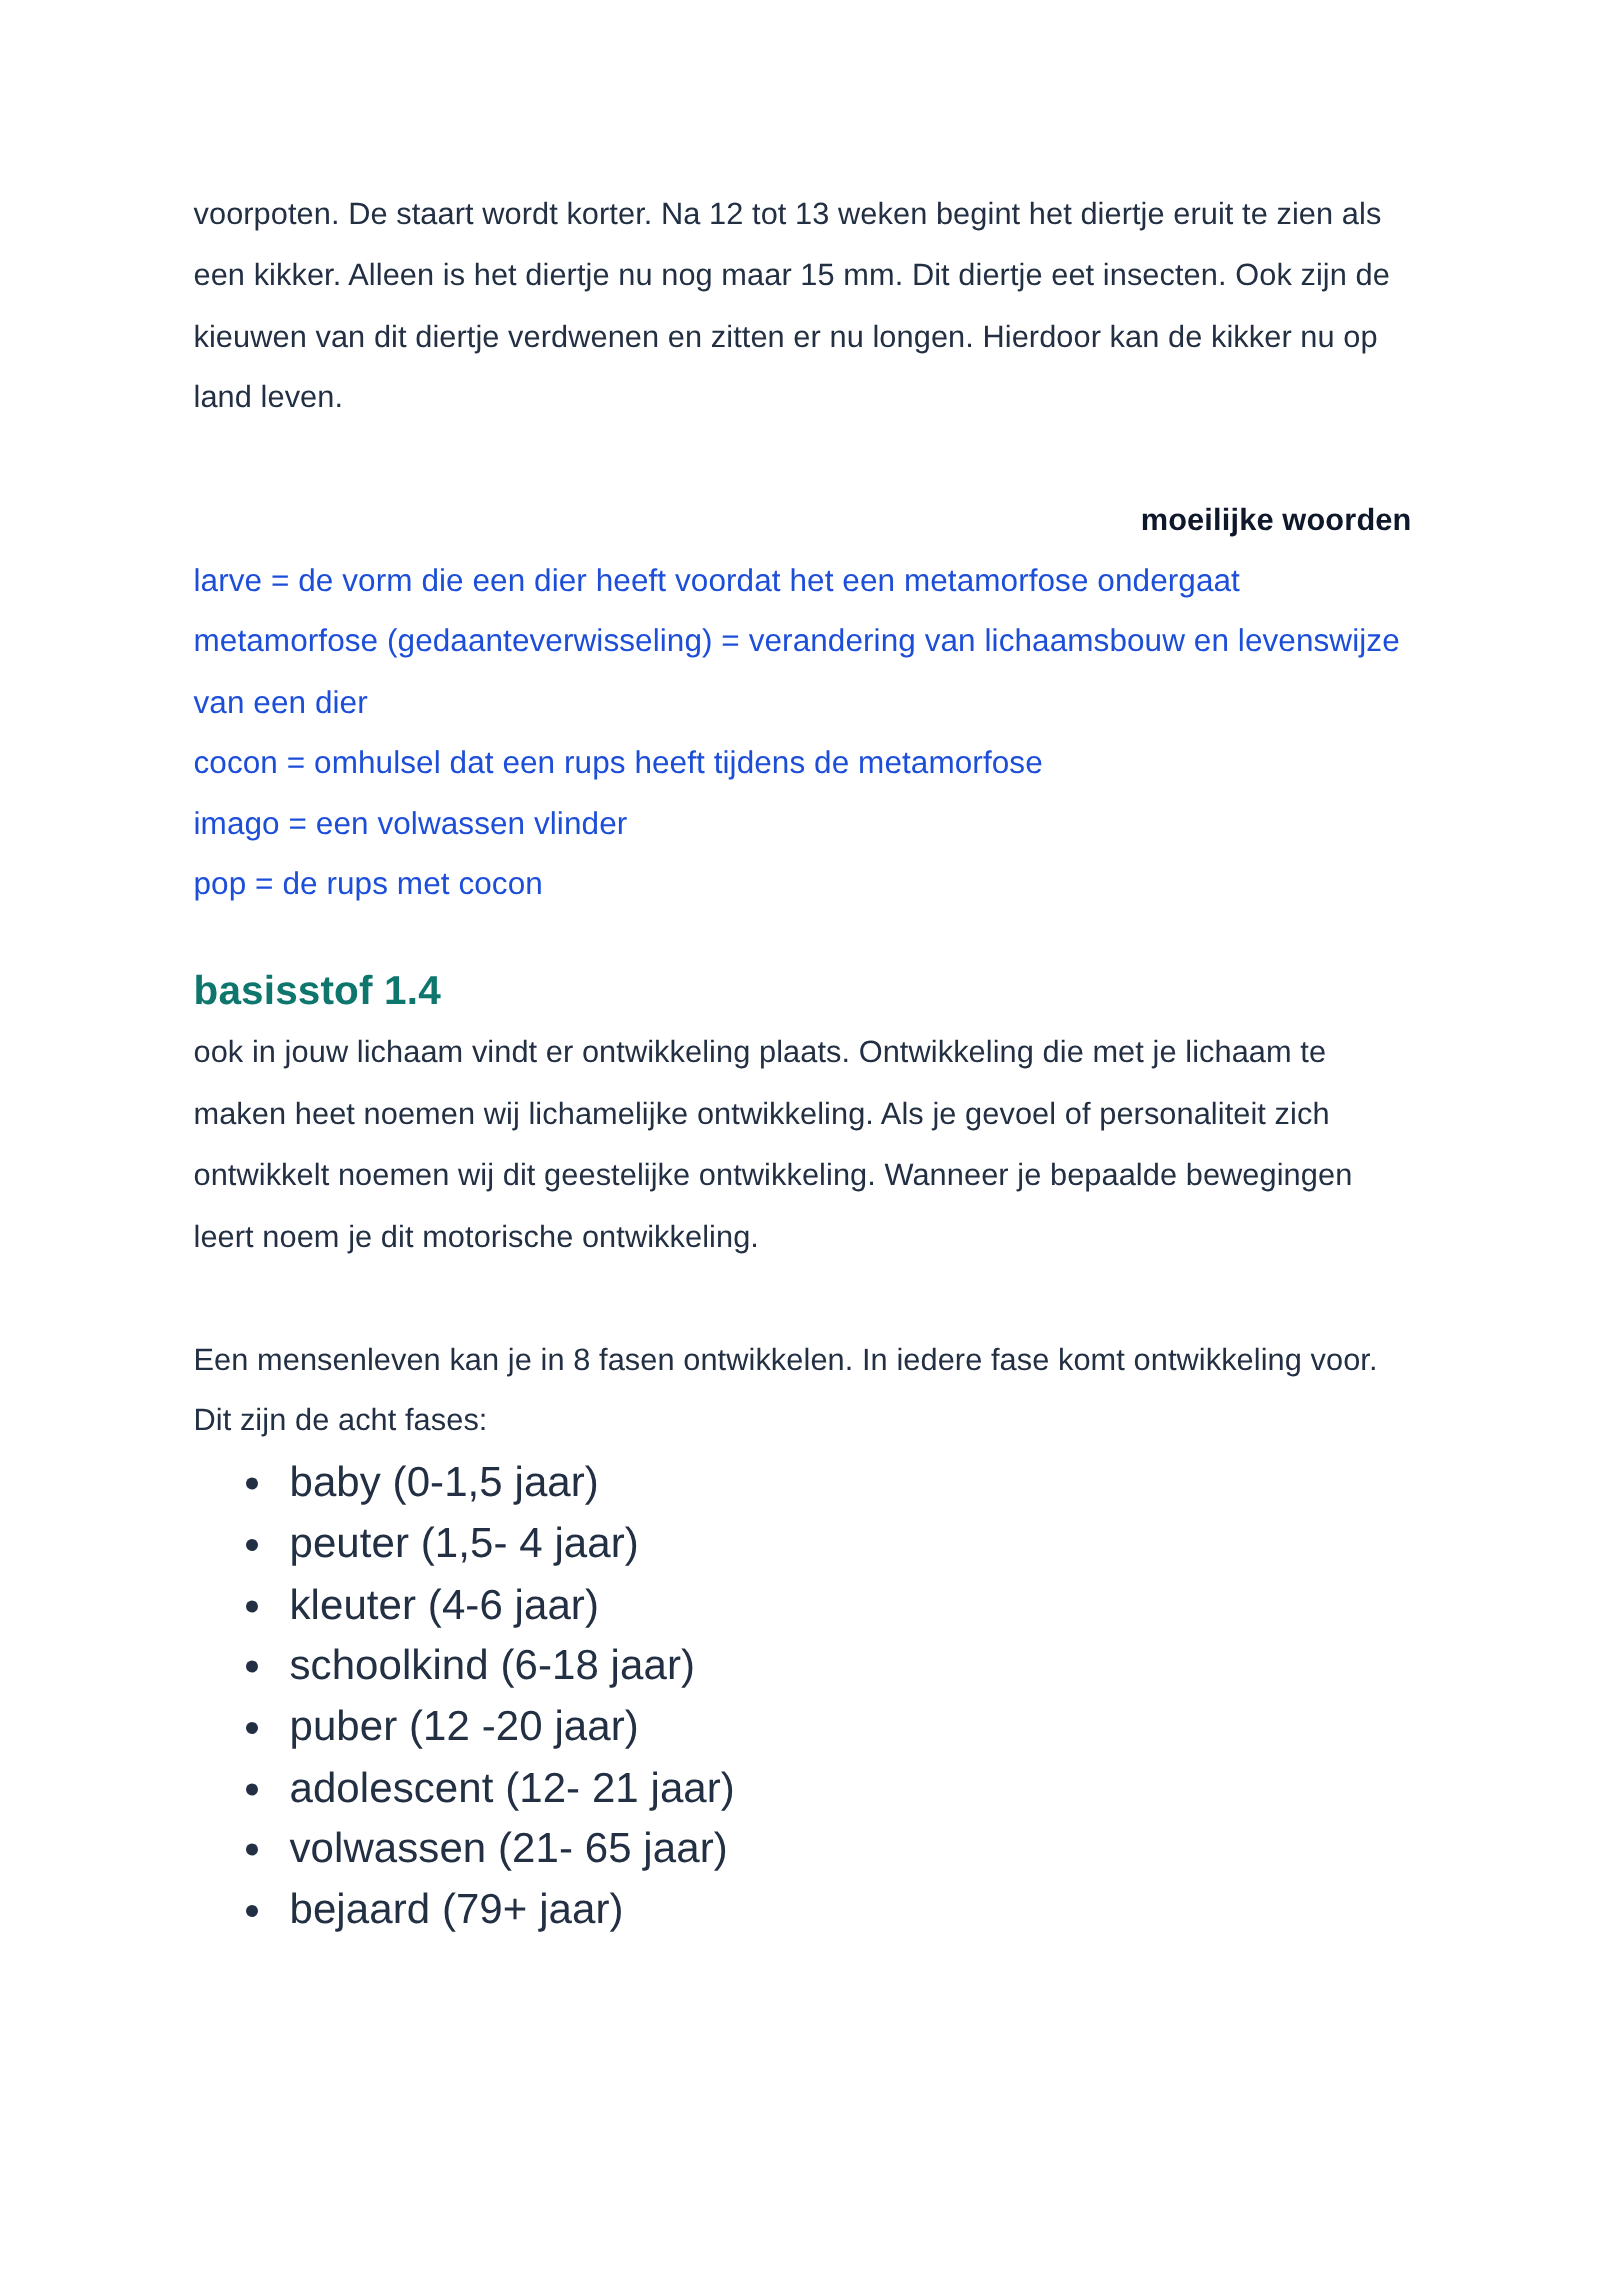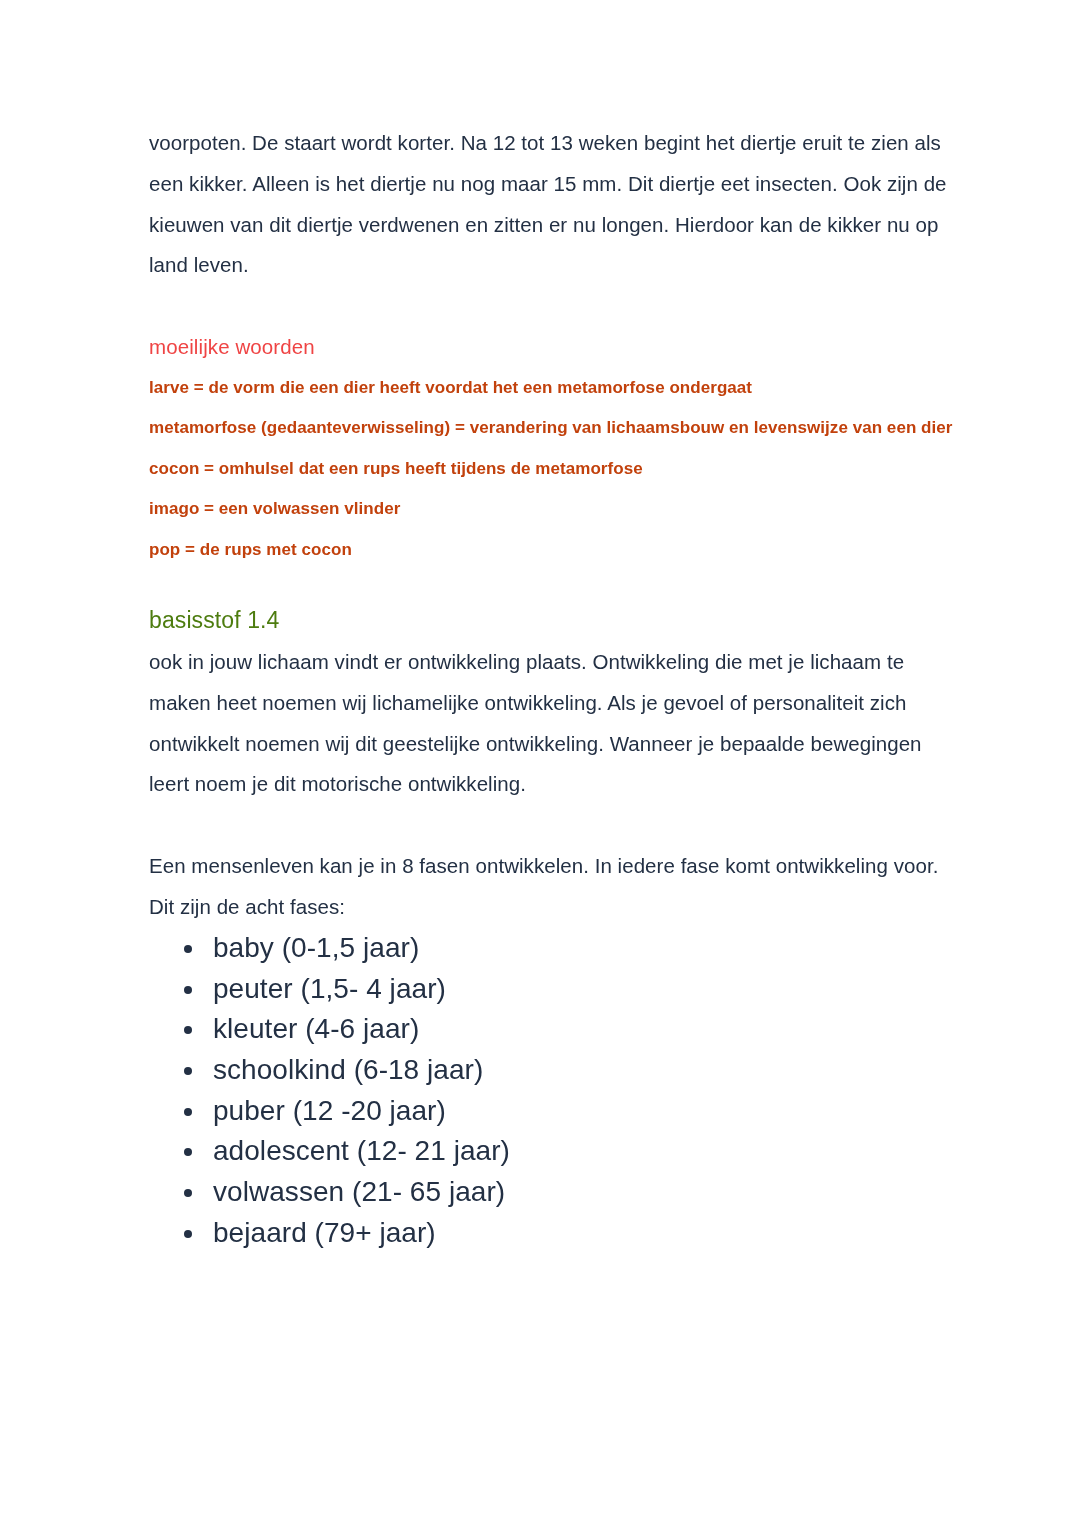--- a/index.html
+++ b/index.html
@@ -22,62 +22,62 @@
     width: 1080px;
     height: 1525px;
     background: #ffffff;
     overflow: hidden;
   }
   .content {
     position: absolute;
     left: 129px;
     top: 123px;
     width: 812px;
-    margin-left: 20px;
   }
   p.body-para {
     margin: 0;
     font-size: 20.5px;
     line-height: 40.8px;
     letter-spacing: 0.05px;
     color: #233044;
     font-weight: 400;
   }
   .gap-line {
     height: 41px;
   }
   .gap-small {
     height: 28px;
   }
   h2.sub-heading {
     margin: 0;
     font-size: 20.5px;
     line-height: 40.8px;
-    font-weight: 400;
-    color: #ef4444;
+    font-weight: 700;
+    color: #0f172a;
     letter-spacing: 0.1px;
+    text-align: right;
   }
   h1.section-heading {
     margin: 0;
-    font-size: 23px;
+    font-size: 27px;
     line-height: 44px;
-    font-weight: 400;
-    color: #4d7c0f;
+    font-weight: 700;
+    color: #0f766e;
     letter-spacing: 0.1px;
   }
   ul.vocab-list {
     margin: 0;
     padding: 0;
     list-style: none;
   }
   ul.vocab-list li {
-    font-size: 17px;
+    font-size: 21px;
     line-height: 40.4px;
-    color: #c2410c;
-    font-weight: 700;
+    color: #1d4ed8;
+    font-weight: 400;
     letter-spacing: 0.05px;
   }
   ul.phases-list {
     margin: 0;
     padding: 0;
     list-style: none;
   }
   ul.phases-list li {
     position: relative;
     padding-left: 64px;

